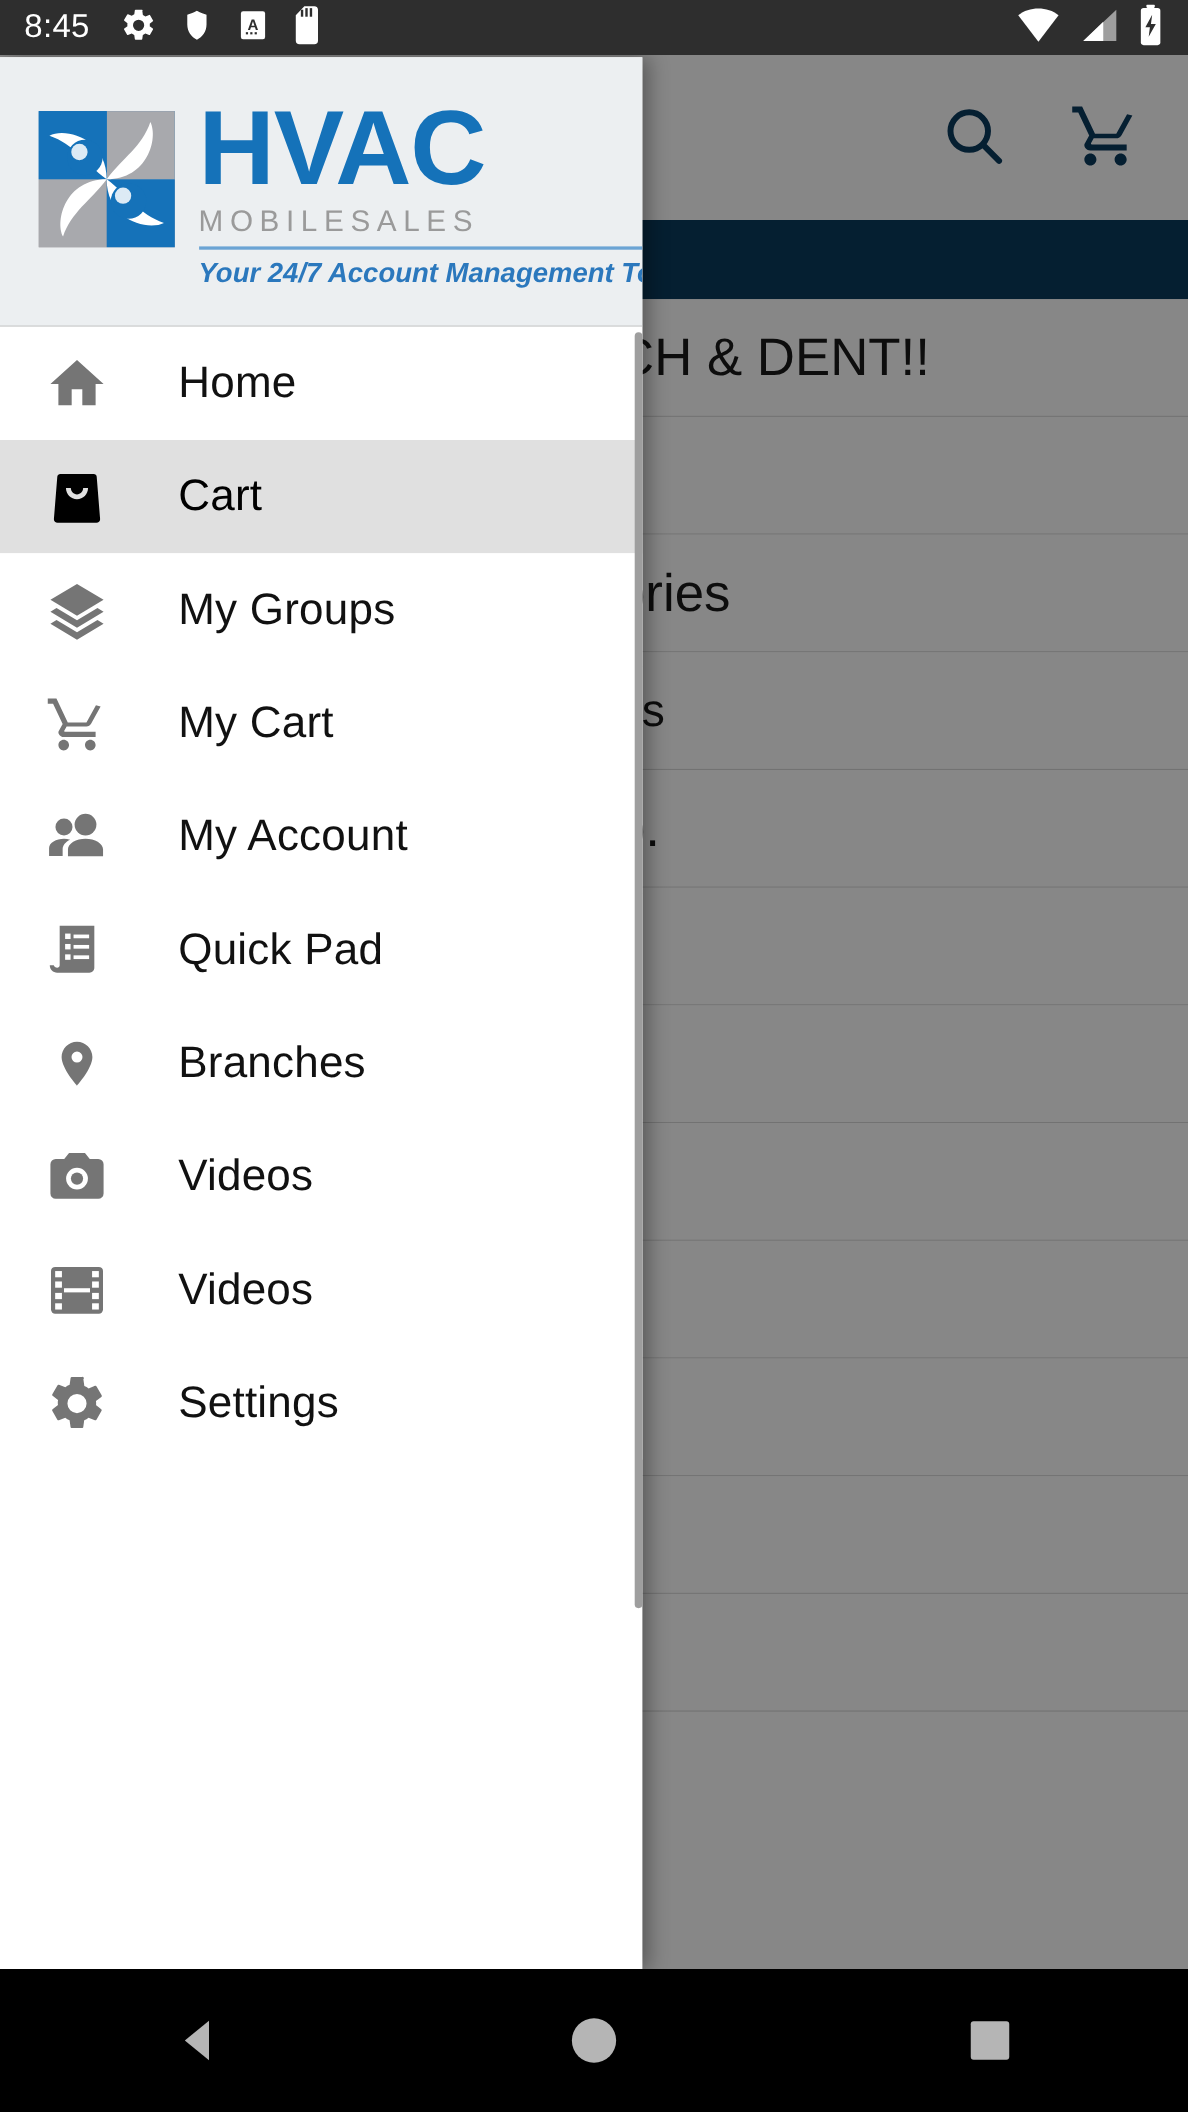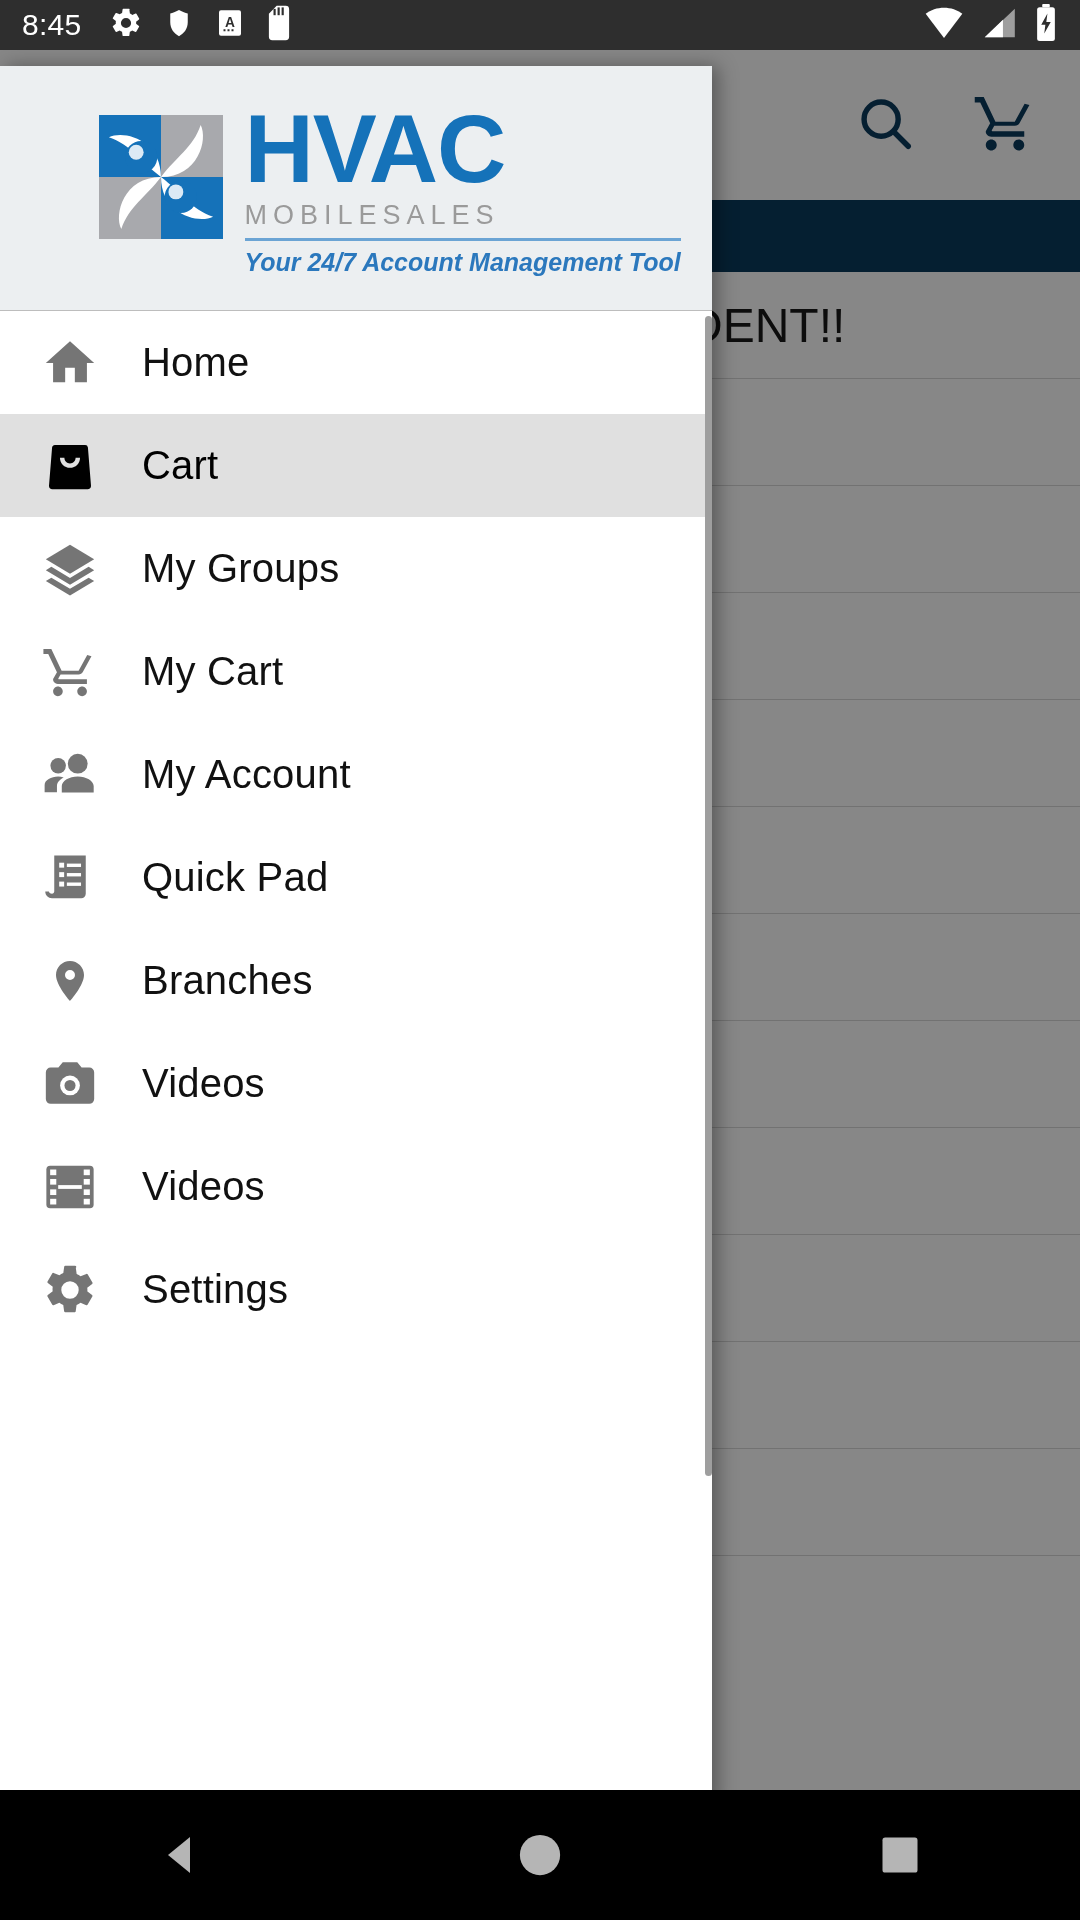--- a/index.html
+++ b/index.html
@@ -51,21 +51,21 @@
   }
   .app-row .row-text.big { font-size:48px; }
 
   #scrim {
     position:absolute; top:50px; left:0; width:1080px; height:1740px;
     background:rgba(0,0,0,0.47); z-index:20;
   }
 
   
   #drawer {
-    position:absolute; top:66px; left:0; width:712px; height:1740px;
+    position:absolute; top:52px; left:0; width:584px; height:1740px;
     background:#ffffff; z-index:30; overflow:hidden;
     box-shadow:6px 0 18px rgba(0,0,0,0.35);
   }
   #drawer-header {
     height:245px; background:#eceff1;
     border-bottom:1px solid #bdbdbd;
     display:flex; align-items:center; justify-content:center;
     overflow:hidden; position:relative;
   }
   .logo-wrap {
@@ -96,21 +96,21 @@
   .d-item {
     height:103px; display:flex; align-items:center;
     padding-left:22px; background:#ffffff;
   }
   .d-item.selected { background:#e0e0e0; }
   .d-ico {
     width:96px; display:flex; align-items:center; justify-content:center;
     flex:none;
   }
   .d-label {
-    font-size:40px; color:#111111; margin-left:24px;
+    font-size:40px; color:#111111; margin-left:44px;
     letter-spacing:.2px; white-space:nowrap;
   }
   .d-item.selected .d-label { color:#000000; }
 
   #drawer-scrollbar {
     position:absolute; right:0; top:250px; width:7px; height:1160px;
     background:#9e9e9e; z-index:40; border-radius:4px;
   }
 
   

